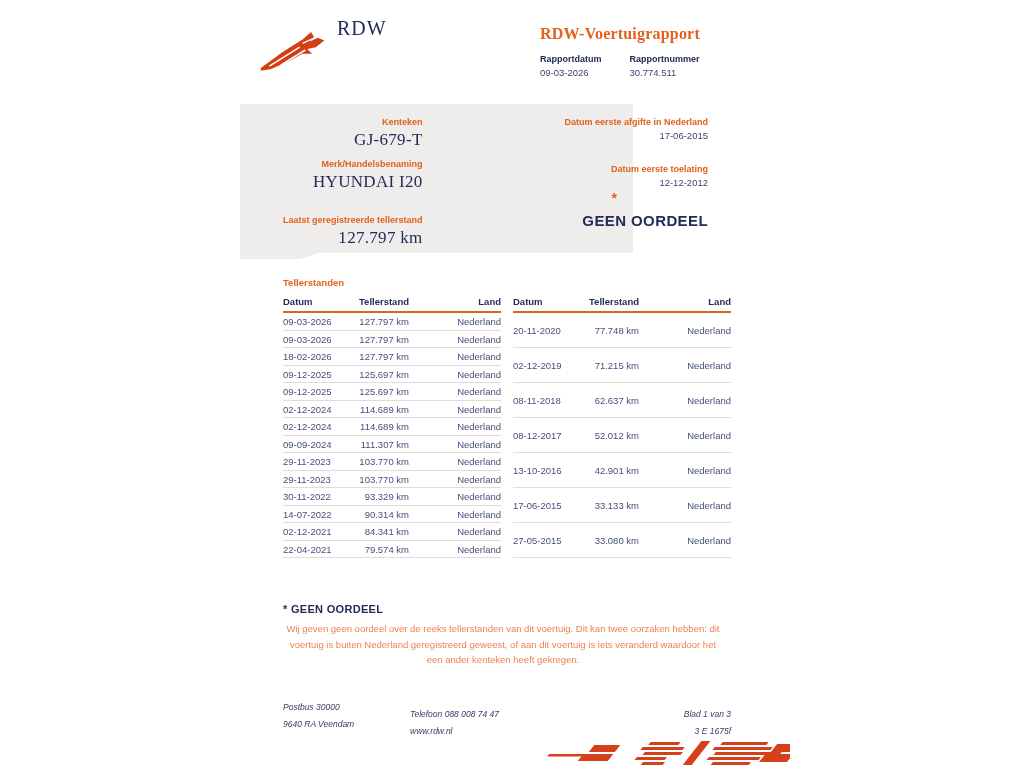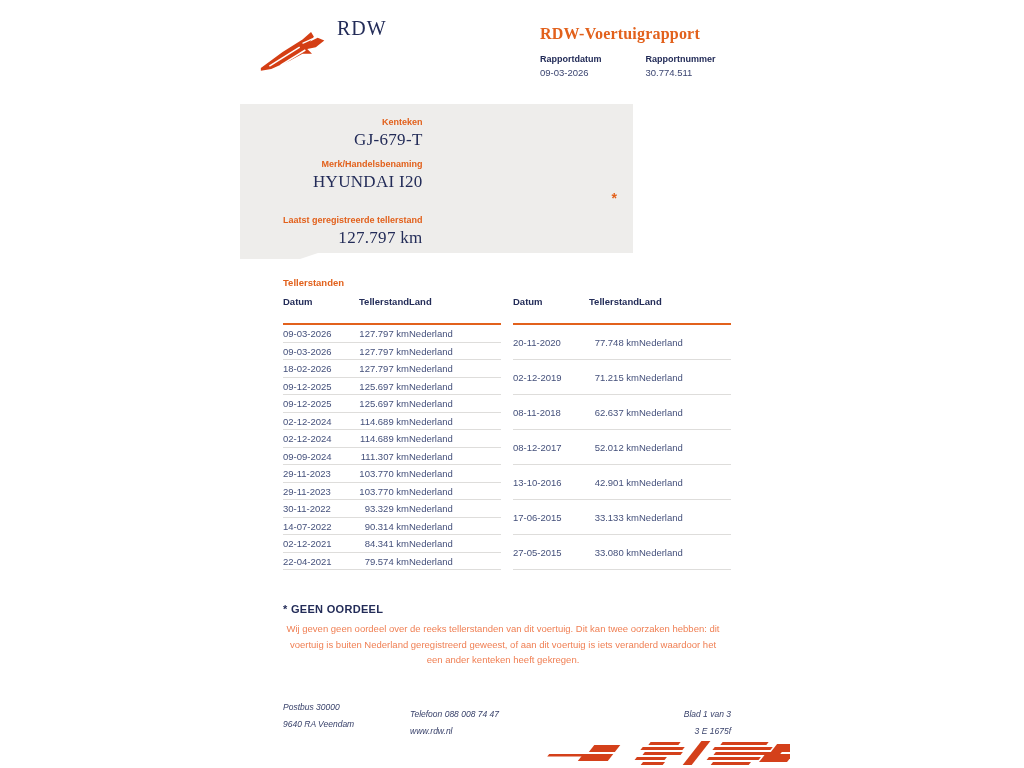--- a/index.html
+++ b/index.html
@@ -14,21 +14,21 @@
   .logo-text {
     font-family: "Liberation Serif", serif;
     font-size: 20px; color: #232C58; letter-spacing: 1px; margin-left: 7px; line-height: 1;
   }
 
   .title-block { position: absolute; left: 540px; top: 25px; }
   .doc-title {
     font-family: "Liberation Serif", serif; font-weight: bold;
     font-size: 16px; color: #E2611C; letter-spacing: 0.2px;
   }
-  .report-meta { display: flex; gap: 44px; margin-top: 11px; }
+  .report-meta { display: flex; gap: 28px; margin-top: 11px; }
   .meta-label { font-size: 9px; font-weight: bold; color: #232C58; }
   .meta-value { font-size: 9.5px; color: #3A4470; margin-top: 3px; }
 
   
   .panel { position: absolute; left: 240px; top: 104px; width: 393px; height: 149px; background: #EEEDEB; text-align: right; }
   .panel::after {
     content: ""; position: absolute; left: 0; bottom: -6px; width: 78px; height: 6px;
     background: #EEEDEB; clip-path: polygon(0 0, 100% 0, 77% 100%, 0 100%);
   }
   .panel-col-left  { position: absolute; left: 43px;  top: 13px; }
@@ -48,24 +48,24 @@
   }
 
   
   .meters { position: absolute; left: 283px; top: 277px; width: 449px; }
   .section-title { font-size: 9.5px; font-weight: bold; color: #E2611C; }
   .tables { display: flex; gap: 12px; margin-top: 8px; }
   table { width: 218px; border-collapse: collapse; table-layout: fixed; }
   col.c1 { width: 64px; } col.c2 { width: 62px; } col.c3 { width: 92px; }
   th {
     font-size: 9.5px; font-weight: bold; color: #232C58; text-align: left;
-    padding: 0 0 16px 0; border-bottom: 2px solid #E2611C;
+    padding: 0 0 4px 0; border-bottom: 2px solid #E2611C;
   }
   th.num, td.num { text-align: right; }
-  th.end, td.end { text-align: left; }
+  th.end, td.end { text-align: right; }
   td {
     font-size: 9.5px; color: #44507B; padding: 3px 0 2.5px 0;
     border-bottom: 1px solid #DEDDDB; white-space: nowrap;
   }
 
   
   .footnote { position: absolute; left: 283px; top: 603px; width: 460px; }
   .footnote-title { font-size: 11px; font-weight: bold; color: #232C58; letter-spacing: 0.3px; }
   .footnote-body { margin-top: 6px; font-size: 9.5px; color: #F08055; line-height: 1.65; width: 440px; text-align: center; }
 
@@ -114,20 +114,31 @@
         <div class="field-value-big">GJ-679-T</div>
       </div>
       <div class="field">
         <div class="field-label">Merk/Handelsbenaming</div>
         <div class="field-value-big">HYUNDAI I20</div>
       </div>
       <div class="field field-gap">
         <div class="field-label">Laatst geregistreerde tellerstand</div>
         <div class="field-value-big">127.797 km</div>
       </div>
+    </div>
+    <div class="panel-col-right">
+      <div class="field">
+        <div class="field-label">Datum eerste afgifte in Nederland</div>
+        <div class="field-value-sm">17-06-2015</div>
+      </div>
+      <div class="field field-gap">
+        <div class="field-label">Datum eerste toelating</div>
+        <div class="field-value-sm">12-12-2012</div>
+      </div>
+      <div class="verdict">GEEN OORDEEL</div>
     </div>
     <div class="verdict-mark">*</div>
   </div>
 
   <div class="meters">
     <div class="section-title">Tellerstanden</div>
     <div class="tables">
       <table>
         <colgroup>
             <col class="c1">

